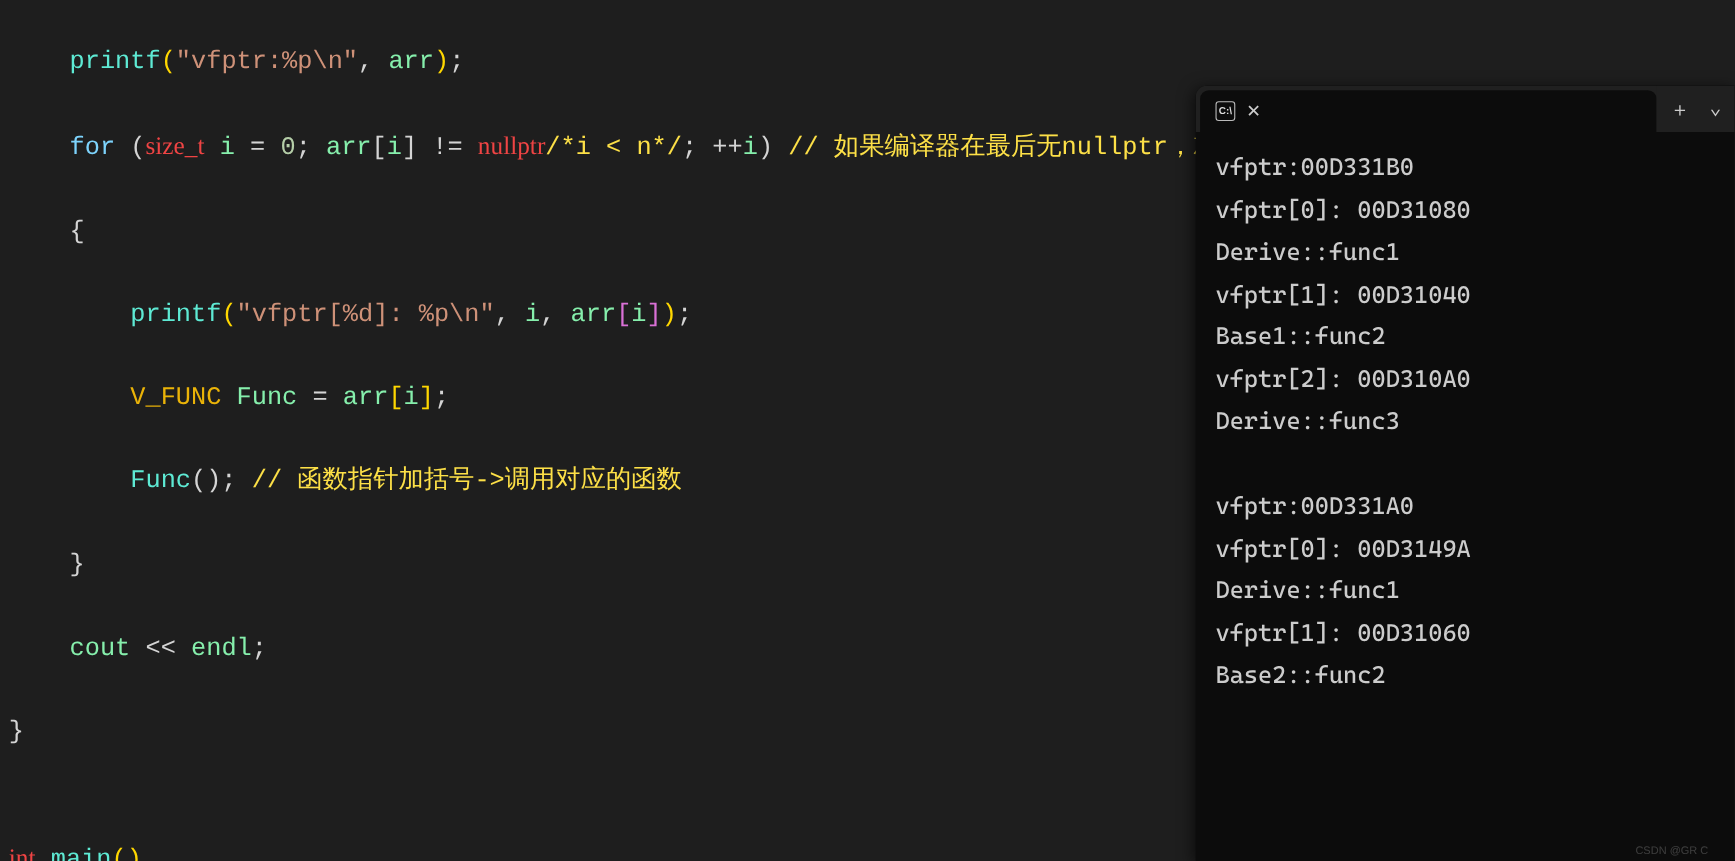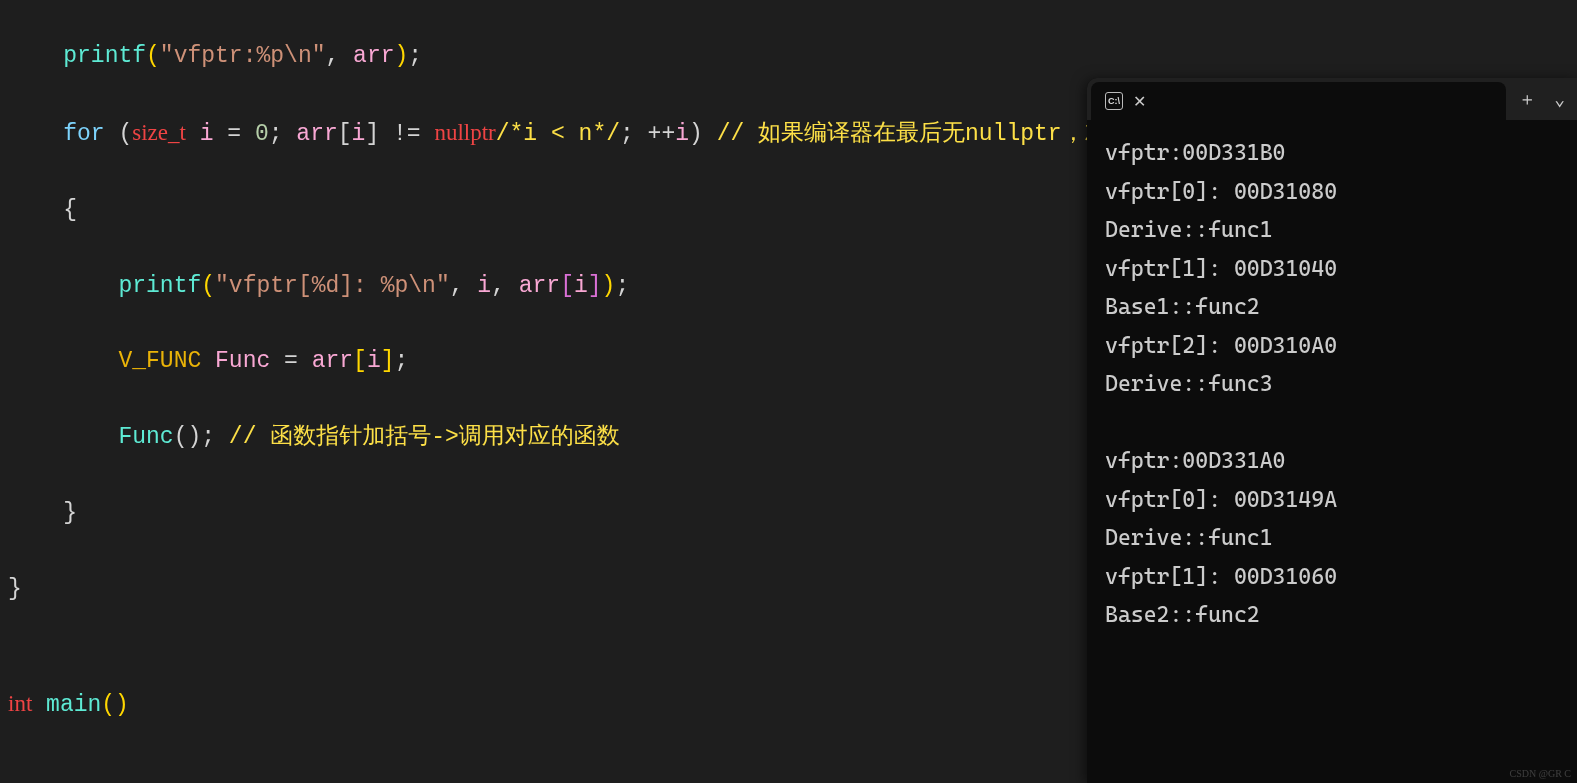--- a/index.html
+++ b/index.html
@@ -20,21 +20,21 @@
       width: 100%;
       height: 100%;
     }
     .code-line {
       display: block;
     }
     
     .kw-control { color: #7dd3fc; }
     .kw-type { color: #ef4444; font-family: Liberation Serif, serif; }
     .kw-func { color: #5eead4; }
-    .kw-var { color: #f9a8d4; margin-top: 32px; }
+    .kw-var { color: #86efac; margin-top: 32px; }
     .kw-class { color: #eab308; }
     .kw-num { color: #b5cea8; }
     .kw-str { color: #ce9178; }
     .kw-comment { color: #fde047; }
     .kw-paren { color: #d4d4d4; }
     .kw-paren-y { color: #ffd700; }
     .kw-paren-p { color: #da70d6; }
 
     
     .console-window {
@@ -110,37 +110,38 @@
       padding: 14px 18px;
       font-family: "Cascadia Mono", "Consolas", monospace;
       font-size: 22px;
       line-height: 1.75;
       color: #cccccc;
       white-space: pre;
     }
     .watermark {
       position: absolute;
       bottom: 4px;
-      right: 6px;
+      right: 24px;
       font-size: 10px;
-      font-family: Liberation Serif, serif;
+      font-family: Liberation Sans, sans-serif;
       color: rgba(255,255,255,0.2);
     }
   </style>
 </head>
 <body>
 
 <div class="editor">
 <span class="code-line"><span class="kw-paren">    </span><span class="kw-func">printf</span><span class="kw-paren-y">(</span><span class="kw-str">"vfptr:%p\n"</span>, <span class="kw-var">arr</span><span class="kw-paren-y">)</span>;</span>
 <span class="code-line">    <span class="kw-control">for</span><span> (</span><span class="kw-type">size_t</span><span class="kw-var"> i</span><span> = </span><span class="kw-num">0</span><span>; </span><span class="kw-var">arr</span><span>[</span><span class="kw-var">i</span><span>] != </span><span class="kw-type">nullptr</span><span class="kw-comment">/*i &lt; n*/</span><span>; ++</span><span class="kw-var">i</span><span>) </span><span class="kw-comment">// 如果编译器在最后无nullptr，就要手动传参，</span></span>
 <span class="code-line">    {</span>
 <span class="code-line"><span>        </span><span class="kw-func">printf</span><span class="kw-paren-y">(</span><span class="kw-str">"vfptr[%d]: %p\n"</span><span>, </span><span class="kw-var">i</span><span>, </span><span class="kw-var">arr</span><span class="kw-paren-p">[</span><span class="kw-var">i</span><span class="kw-paren-p">]</span><span class="kw-paren-y">)</span><span>;</span></span>
 <span class="code-line"><span>        </span><span class="kw-class">V_FUNC</span><span class="kw-var"> Func</span><span> = </span><span class="kw-var">arr</span><span class="kw-paren-y">[</span><span class="kw-var">i</span><span class="kw-paren-y">]</span><span>;</span></span>
 <span class="code-line"><span>        </span><span class="kw-func">Func</span><span>(); </span><span class="kw-comment">// 函数指针加括号-&gt;调用对应的函数</span></span>
 <span class="code-line">    }</span>
+<span class="code-line"><span>    </span><span class="kw-var">cout</span><span> &lt;&lt; </span><span class="kw-var">endl</span><span>;</span></span>
 <span class="code-line">}</span>
 <span class="code-line"></span>
 <span class="code-line"><span class="kw-type">int</span><span> </span><span class="kw-func">main</span><span class="kw-paren-y">()</span></span>
 
 
 
 
 
 
 

